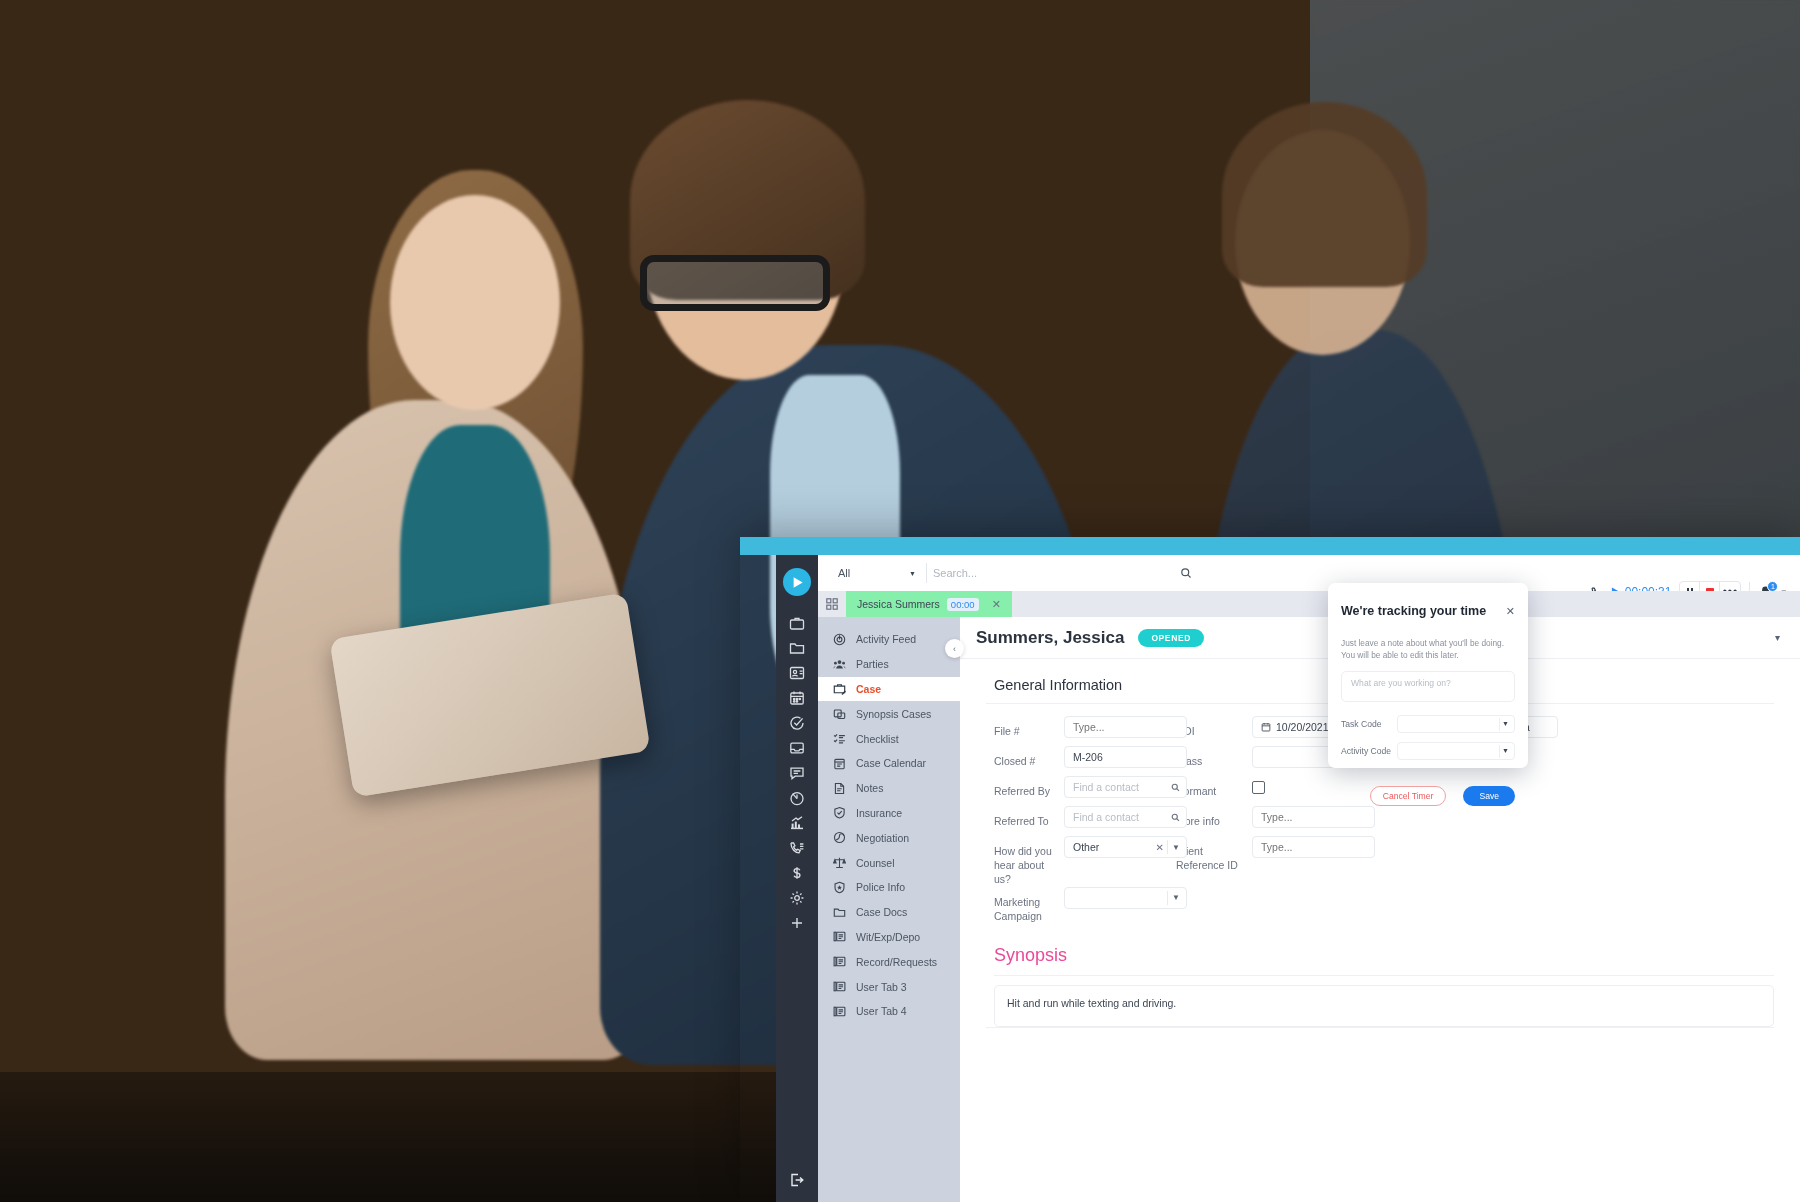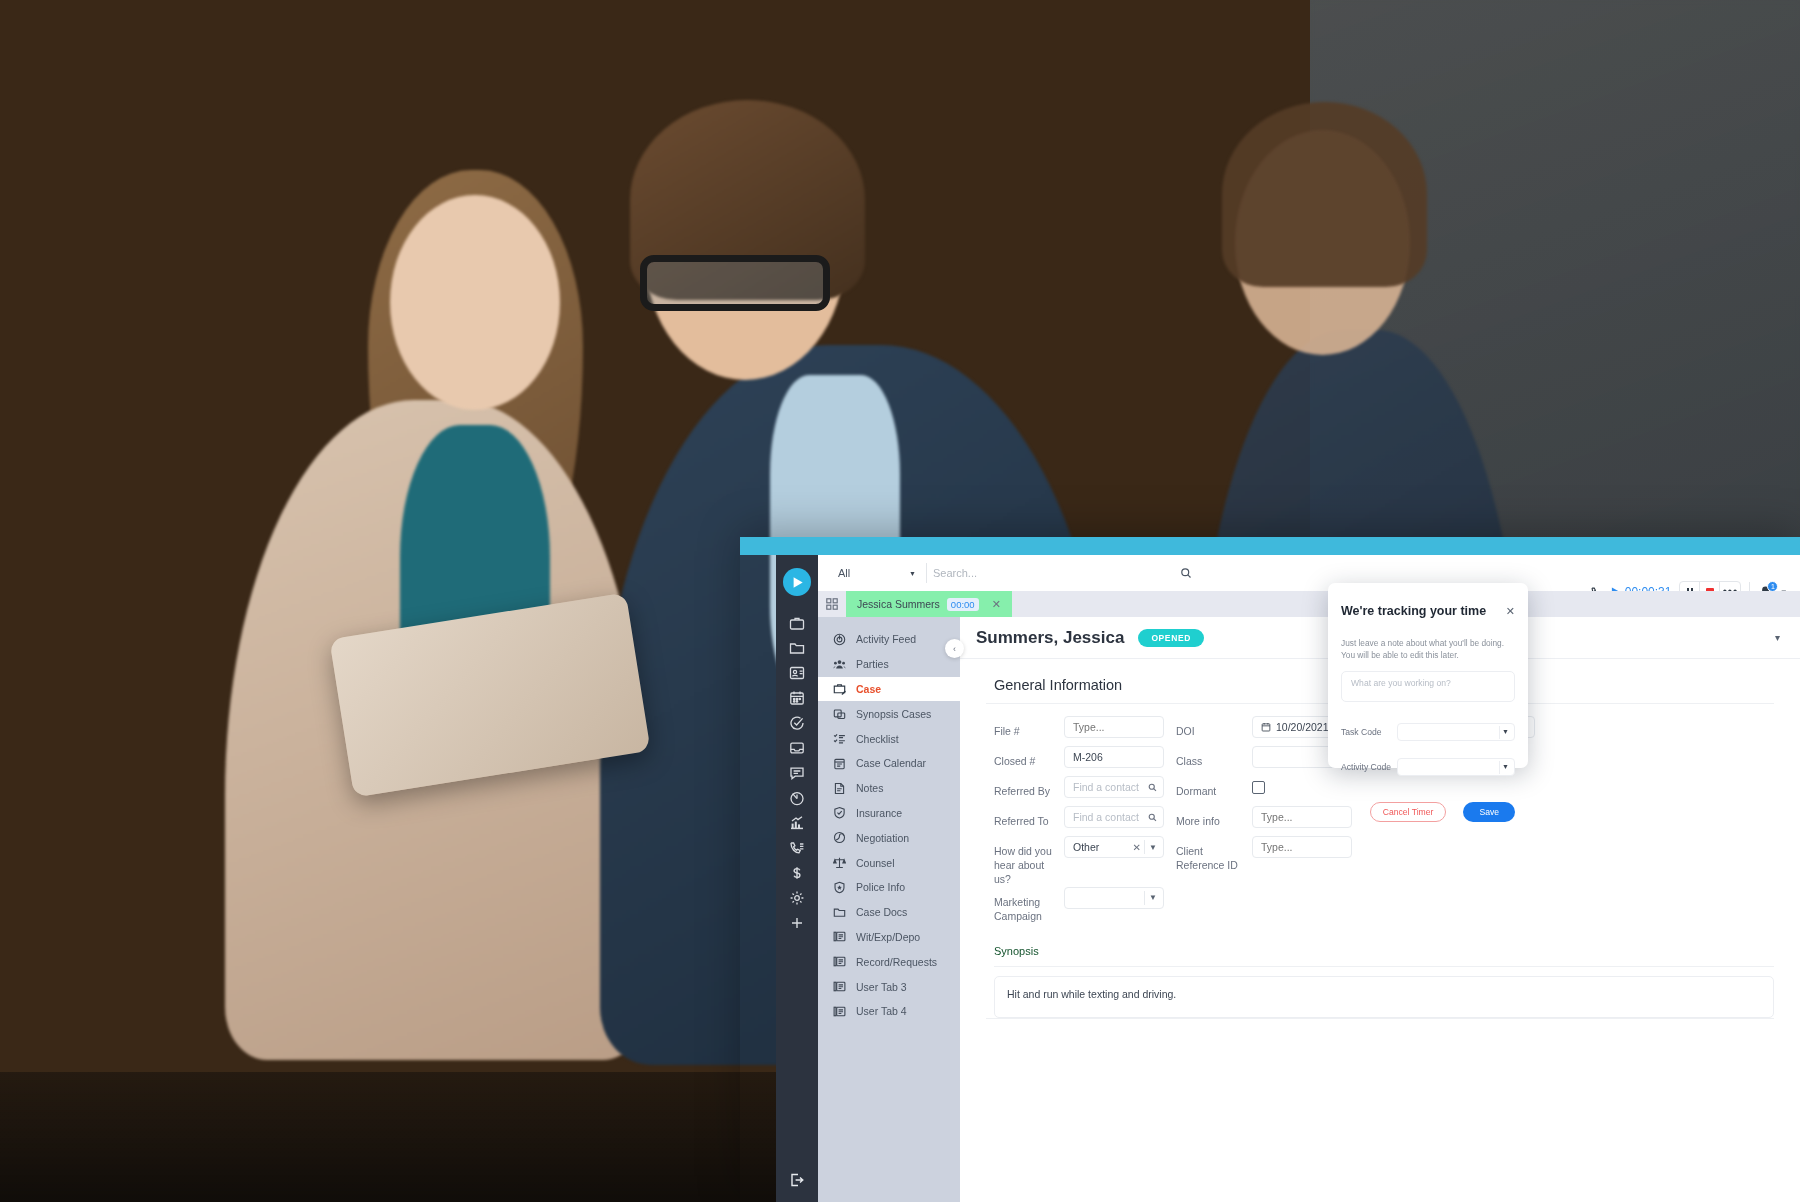--- a/index.html
+++ b/index.html
@@ -195,37 +195,37 @@
   .section-rule { height: 1px; background: #eef0f3; margin: 0 26px; }
 
   .form-grid {
     display: grid; grid-template-columns: 70px 112px 76px 105px 78px 115px;
     column-gap: 0; row-gap: 0; padding: 12px 0 6px 34px;
     align-items: start;
   }
   .fl { font-size: 10.5px; color: #6b7280; padding-top: 8px; line-height: 1.35; }
   .fv { padding-bottom: 8px; }
   .inp {
-    width: 100px; height: 22px; border: 1px solid #e7eaee; border-radius: 4px;
+    width: 123px; height: 22px; border: 1px solid #e7eaee; border-radius: 4px;
     background: #fff; font-size: 10.5px; color: #3d4653; padding: 0 8px;
     display: flex; align-items: center; position: relative;
     font-family: "Liberation Sans", sans-serif; outline: none;
   }
   .inp.ph { color: #b7bdc6; }
   .inp .mini-ico { position: absolute; right: 6px; color: #6b7280; display: flex; }
   .inp .mini-ico svg { width: 9px; height: 9px; }
   .inp .lead-ico { margin-right: 5px; color: #3d4653; display: flex; }
   .inp .lead-ico svg { width: 10px; height: 10px; }
   .inp .clr { position: absolute; right: 22px; color: #6b7280; font-size: 10px; cursor: pointer; }
   .inp .divx { position: absolute; right: 18px; width: 1px; height: 14px; background: #e7eaee; }
   .inp .caret { position: absolute; right: 6px; color: #5a6472; font-size: 8px; }
   .chkbox { width: 13px; height: 13px; border: 1.4px solid #5a6472; border-radius: 2px; margin-top: 5px; cursor: pointer; }
 
   .syn-block { padding-left: 34px; padding-right: 26px; }
-  .syn-title { font-size: 11px; color: #14532d; padding: 16px 0 9px 0; }
+  .syn-title { font-size: 18px; color: #ec4899; padding: 16px 0 9px 0; }
   .syn-box {
     height: 42px; border: 1px solid #eceef2; border-radius: 5px;
     font-size: 10.5px; color: #3d4653; padding: 11px 12px; background: #fff;
   }
   .intake-title { font-size: 13.5px; color: #2c333f; padding: 20px 0 10px 34px; }
 
   
   .timer-pop {
     position: absolute; left: 1328px; top: 583px; width: 200px; height: 185px;
     background: #fff; border-radius: 7px; box-shadow: 0 6px 26px rgba(20,30,50,.26);
@@ -235,21 +235,21 @@
   .pop-title { font-size: 12.5px; font-weight: bold; color: #1f2733; }
   .pop-close { font-size: 11px; color: #5a6472; cursor: pointer; line-height: 1; padding-top: 2px; }
   .pop-sub { font-size: 8.3px; color: #8a919b; line-height: 1.42; margin-top: 20px; }
   .pop-note {
     width: 100%; height: 31px; margin-top: 9px;
     border: 1px solid #eceef2; border-radius: 5px; background: #fff;
     font-size: 8.6px; color: #b7bdc6; padding: 6px 9px;
     font-family: "Liberation Sans", sans-serif; resize: none; outline: none;
   }
   .pop-note::placeholder { color: #b7bdc6; }
-  .pop-row { display: flex; align-items: center; margin-top: 17px; }
+  .pop-row { display: flex; align-items: center; margin-top: 9px; }
   .pop-row-label { width: 56px; font-size: 8.6px; color: #6b7280; }
   .pop-sel {
     flex: 1; height: 18px; border: 1px solid #eceef2; border-radius: 4px;
     position: relative; background: #fff; cursor: pointer;
   }
   .pop-sel .caret { position: absolute; right: 5px; top: 4px; font-size: 7px; color: #3d4653; }
   .pop-sel .divy { position: absolute; right: 14px; top: 2px; width: 1px; height: 13px; background: #eceef2; }
   .pop-actions { display: flex; justify-content: flex-end; gap: 17px; margin-top: 26px; }
   .btn-cancel {
     border: 1px solid #f3a0a0; color: #f05858; background: #fff;

